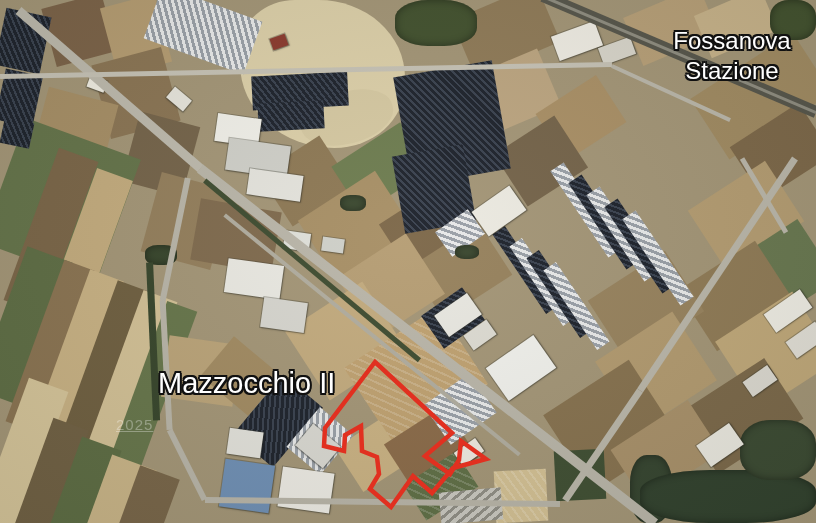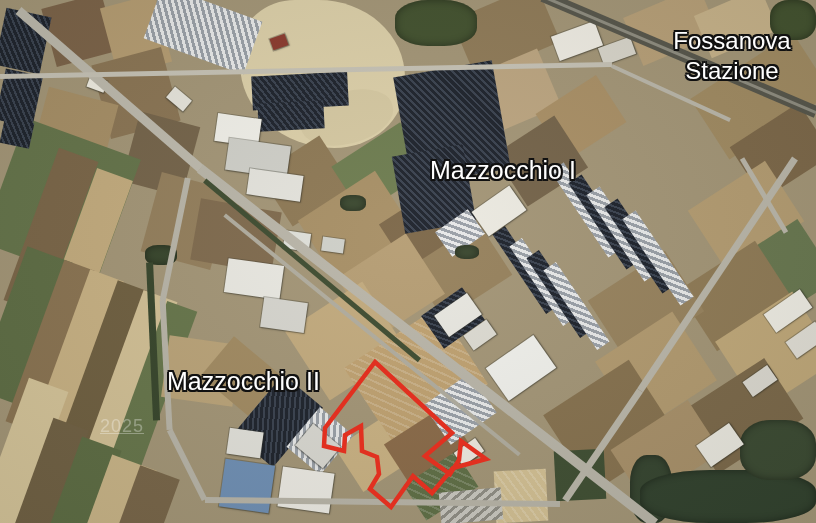--- a/index.html
+++ b/index.html
@@ -8,22 +8,22 @@
   #terrain{position:absolute;inset:0;}
   .patch{position:absolute;}
   .road{position:absolute;}
   #overlay-tint{position:absolute;inset:0;pointer-events:none;
     background:radial-gradient(ellipse at 50% 45%, rgba(255,250,230,0.04), rgba(30,35,20,0.10));}
   .map-label{position:absolute;color:#fff;font-weight:400;white-space:nowrap;
     text-shadow:-1.6px -1.6px 0 #111,1.6px -1.6px 0 #111,-1.6px 1.6px 0 #111,1.6px 1.6px 0 #111,
                  0 -2px 0 #111,0 2px 0 #111,-2px 0 0 #111,2px 0 0 #111;}
   #label-station{top:26px;left:650px;width:164px;font-size:24px;line-height:30px;text-align:center;}
   #label-mazz1{top:156px;left:430px;font-size:25px;}
-  #label-mazz2{top:367px;left:167px;font-size:25px;}
-  #watermark{position:absolute;top:416px;left:100px;font-size:18px;color:rgba(255,255,255,0.32);
+  #label-mazz2{top:367px;left:158px;font-size:29px;}
+  #watermark{position:absolute;top:416px;left:116px;font-size:15px;color:rgba(255,255,255,0.32);
     font-family:"Liberation Sans",sans-serif;letter-spacing:1px;text-decoration:underline;}
   #parcel-svg{position:absolute;inset:0;pointer-events:none;}
 </style>
 </head>
 <body>
 
 <div id="stage">
   <div id="terrain">
       <div class="patch" style="left: 48px; top: 0px; width: 62px; height: 60px; transform: rotate(-15deg); background: rgb(123, 98, 72);"></div>
       <div class="patch" style="left: 108px; top: 0px; width: 56px; height: 70px; transform: rotate(-15deg); background: rgb(181, 156, 114);"></div>
@@ -156,17 +156,16 @@
   <div id="overlay-tint"></div>
 
   <svg id="parcel-svg" viewBox="0 0 816 523" width="816" height="523">
     <polygon fill="none" stroke-width="4.5" stroke-linejoin="miter" points="375,362 452,433 425,456 450,474 459,460 461,441 486,459 453,468 432,493 413,476 391,507 370,489 379,474 377,457 362,451 361,426 345,435 344,451 324,446 325,428" stroke="#e13020"></polygon>
   </svg>
 
   <div class="map-label" id="label-station">
     <div>Fossanova</div>
     <div>Stazione</div>
   </div>
-  <div class="map-label" id="label-mazz1">Mazzocchio I</div>
   <div class="map-label" id="label-mazz2">Mazzocchio II</div>
 
   <div id="watermark">2025</div>
 </div>
 
 </body></html>

